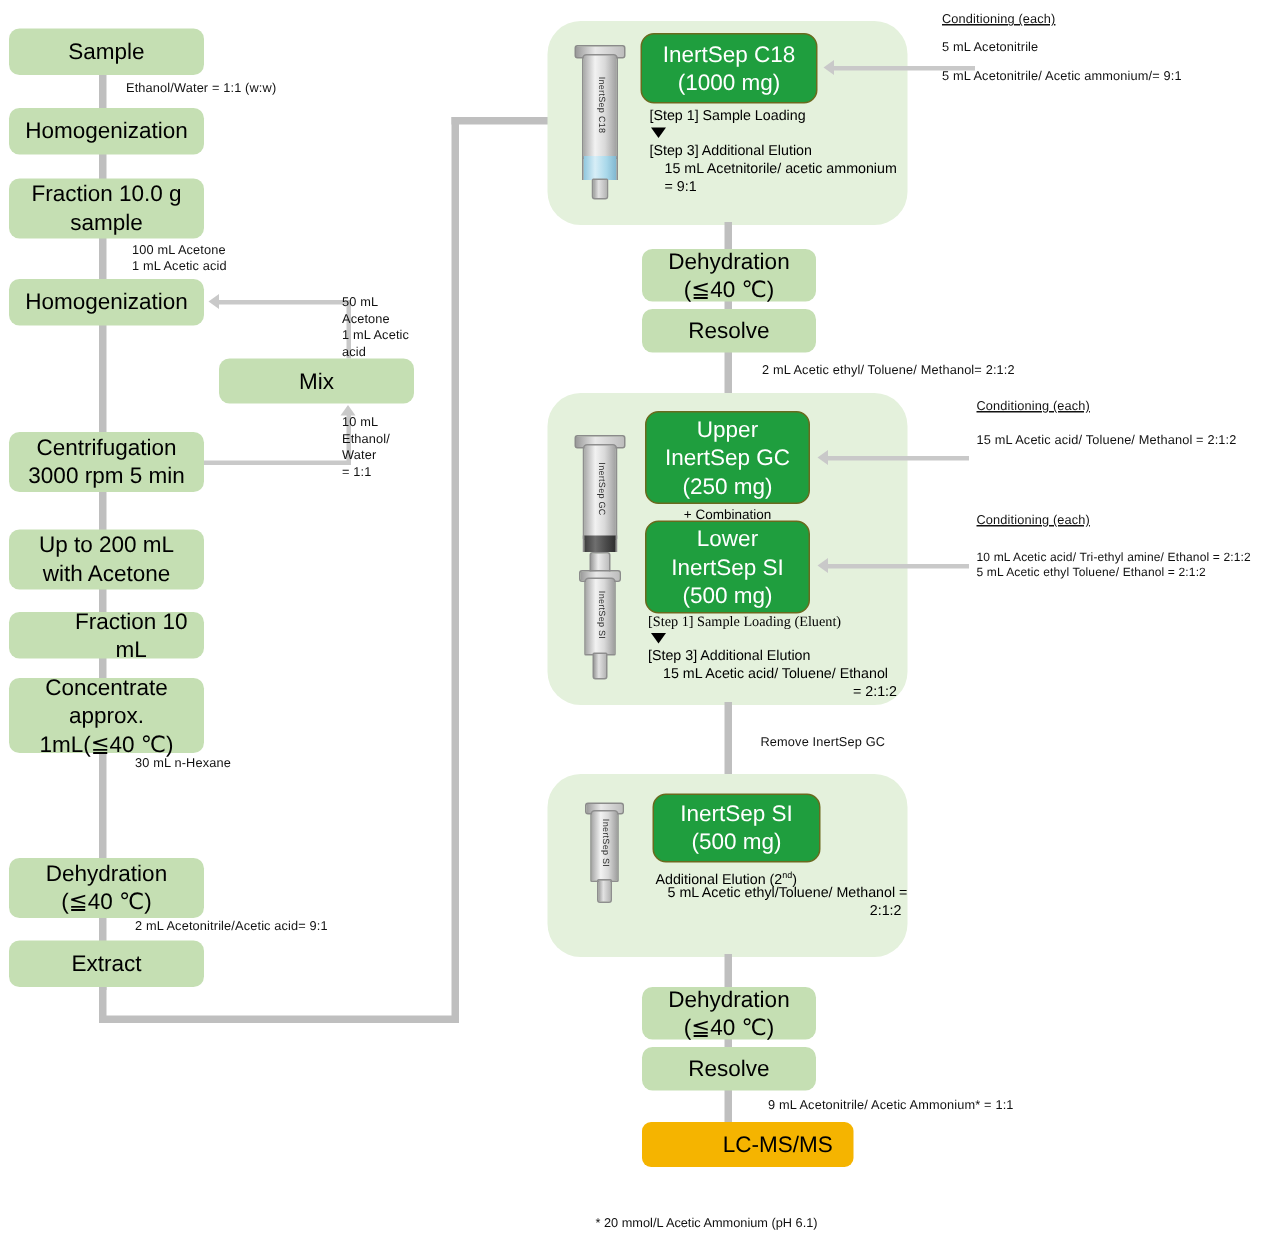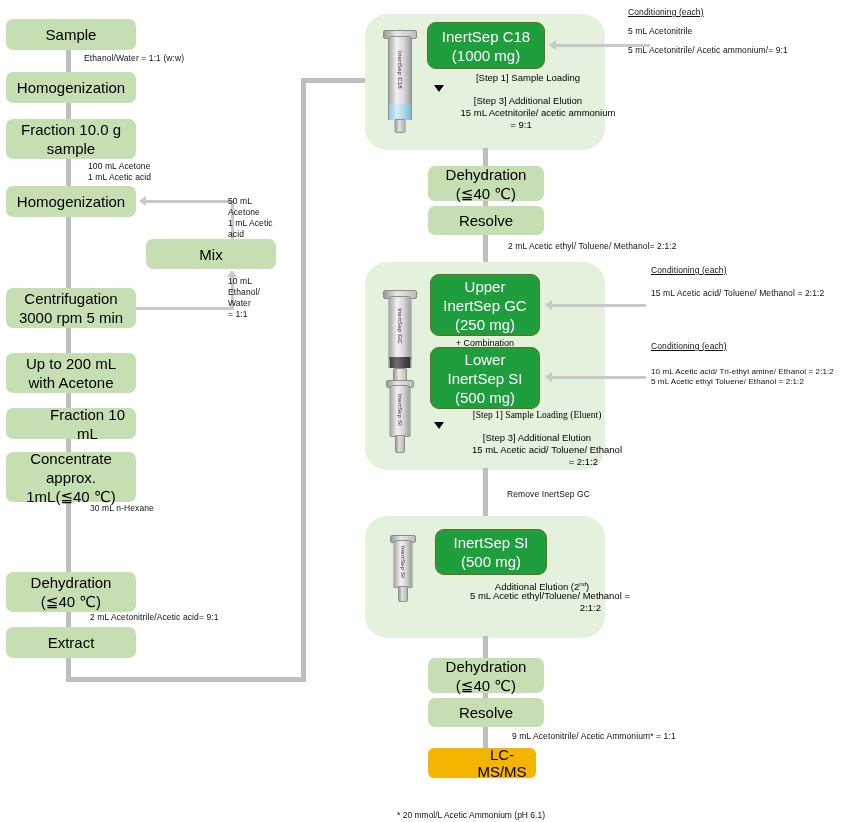--- a/index.html
+++ b/index.html
@@ -62,21 +62,20 @@
     letter-spacing:.1px;
   }
   .note.sm{font-size:8px;line-height:10.5px;}
   .note-u{text-decoration:underline;}
 
   .step{
     font-size:9.5px;
     line-height:12.5px;
     color:#000;
     white-space:pre-line;
-    text-align:center;
   }
 
   
   .ln{background:#bfbfbf;}
   .ln-v{width:5px;}
   .ln-h{height:5px;}
   .ln-thin{background:#c9c9c9;}
   .ln-thin.v{width:3px;}
   .ln-thin.h{height:3px;}
 
@@ -311,17 +310,17 @@
   <div class="abs step" style="left:445px;top:602px;width:156px;text-align:right;">2:1:2</div>
 
   <div class="abs ln ln-v" style="left:483px;top:636px;width:5px;height:120px;"></div>
 
   <div class="abs pbox" style="left:428px;top:658px;width:116px;height:35px;">Dehydration
 (≦40 ℃)</div>
   <div class="abs pbox" style="left:428px;top:698px;width:116px;height:29px;">Resolve</div>
 
   <div class="abs note" style="left:512px;top:731px;width:300px;">9 mL Acetonitrile/ Acetic Ammonium* = 1:1</div>
 
-  <div class="abs obox" style="left:428px;top:748px;width:108px;height:30px;padding-left:40px;">LC-MS/MS</div>
+  <div class="abs obox" style="left:428px;top:748px;width:141px;height:30px;padding-left:40px;">LC-MS/MS</div>
 
   <div class="abs footnote" style="left:397px;top:810px;width:300px;">* 20 mmol/L Acetic Ammonium (pH 6.1)</div>
 
 </div>
 
 </body></html>

